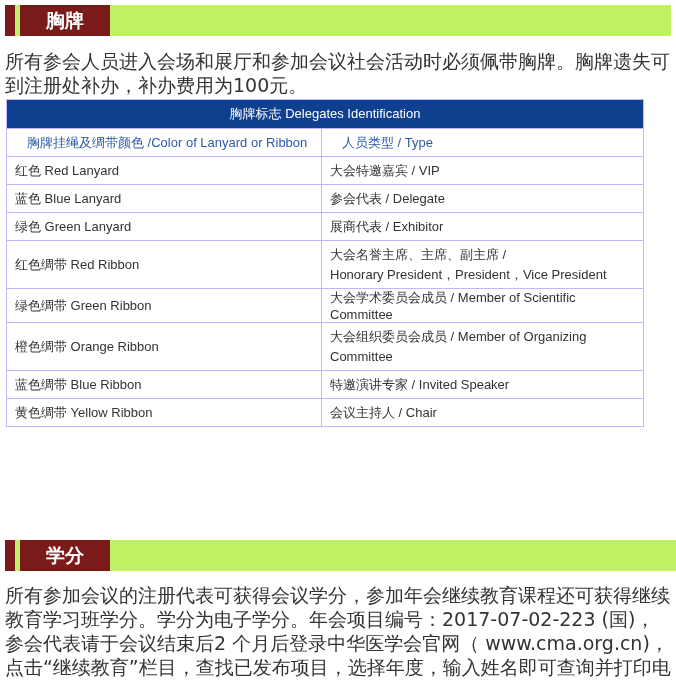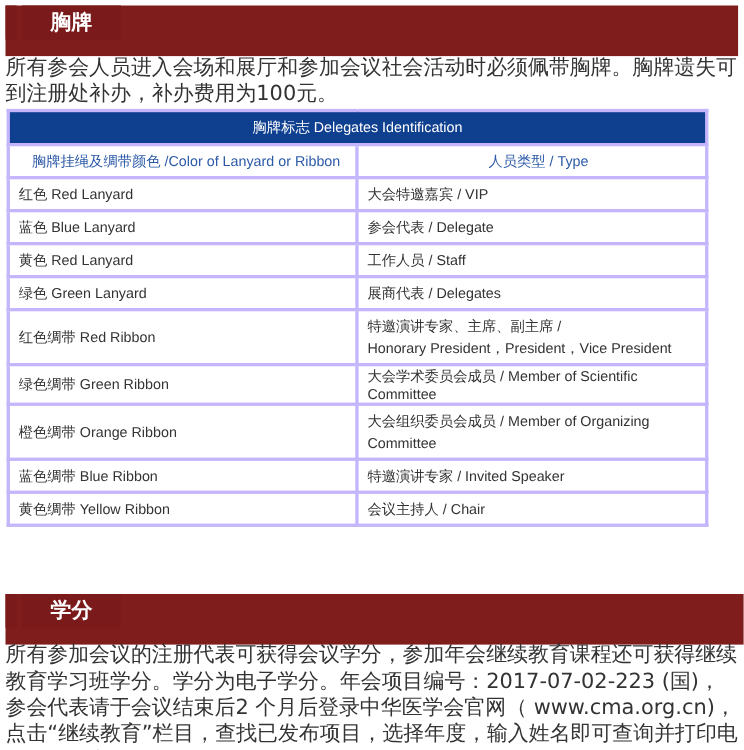--- a/index.html
+++ b/index.html
@@ -1,30 +1,30 @@
 <!DOCTYPE html>
 <html><head>
 <meta charset="utf-8">
 <style>
   html, body { margin:0; padding:0; background:#ffffff; }
   body { width:676px; height:682px; position:relative; overflow:hidden;
          font-family:"DejaVu Sans","Liberation Sans",sans-serif; color:#333333; }
-  .sec-bar { position:absolute; left:5px; width:666px; height:46px; background:#7f1d1d; }
+  .sec-bar { position:absolute; left:5px; width:666px; height:31px; background:#bef264; }
   .sec-strip { position:absolute; left:0; top:0; width:10px; height:31px; background:#7a1a1a; }
   .sec-title { position:absolute; left:15px; top:0; width:90px; height:31px; background:#7a1a1a;
                color:#ffffff; font-weight:bold; font-size:19px; line-height:31px; text-align:center; }
   .para { position:absolute; left:5px; width:666px; font-size:19px; line-height:24px; color:#333; }
   table.badge { position:absolute; left:6px; top:99px; width:638px; border-collapse:collapse;
                 font-family:"Liberation Sans",sans-serif; font-size:13px; color:#333; }
-  table.badge td, table.badge th { border:3px solid #c4b5fd; padding:0 8px; }
+  table.badge td, table.badge th { border:1px solid #c4b5fd; padding:0 8px; }
   table.badge th.cap { background:#0f3f8f; color:#fff; font-weight:normal; height:28px; text-align:center; }
   table.badge td.c1 { width:286px; }
   table.badge tr.hdr td { height:27px;padding-left:20px; }
   table.badge tr.hdr td.c1 { color:#2c5aa8; }
-  table.badge tr.hdr td.c2 { text-align:center; color:#2c5aa8; }
+  table.badge tr.hdr td.c2 { color:#2c5aa8; }
   table.badge tr.r1 td { height:27px; }
   table.badge tr.r2 td { height:47px; line-height:20px; }
 </style>
 </head>
 <body>
 
 <div class="sec-bar" style="top:5px;">
   <div class="sec-strip"></div>
   <div class="sec-title">胸牌</div>
 </div>
@@ -42,31 +42,27 @@
   </tr>
   <tr class="r1">
         <td class="c1">红色 Red Lanyard</td>
         <td>大会特邀嘉宾 / VIP</td>
       </tr>
   <tr class="r1">
         <td class="c1">蓝色 Blue Lanyard</td>
         <td>参会代表 / Delegate</td>
       </tr>
   <tr class="r1">
-        <td class="c1">黄色 Red Lanyard</td>
-        <td>工作人员 / Staff</td>
-      </tr>
-  <tr class="r1">
         <td class="c1">绿色 Green Lanyard</td>
-        <td>展商代表 / Delegates</td>
+        <td>展商代表 / Exhibitor</td>
       </tr>
   <tr class="r2">
         <td class="c1">红色绸带 Red Ribbon</td>
         <td>
-          <div>特邀演讲专家、主席、副主席 /</div>
+          <div>大会名誉主席、主席、副主席 /</div>
           <div>Honorary President，President，Vice President</div>
         </td>
       </tr>
   <tr class="r1">
         <td class="c1">绿色绸带 Green Ribbon</td>
         <td>大会学术委员会成员 / Member of Scientific  Committee</td>
       </tr>
   <tr class="r2">
         <td class="c1">橙色绸带 Orange Ribbon</td>
         <td>

